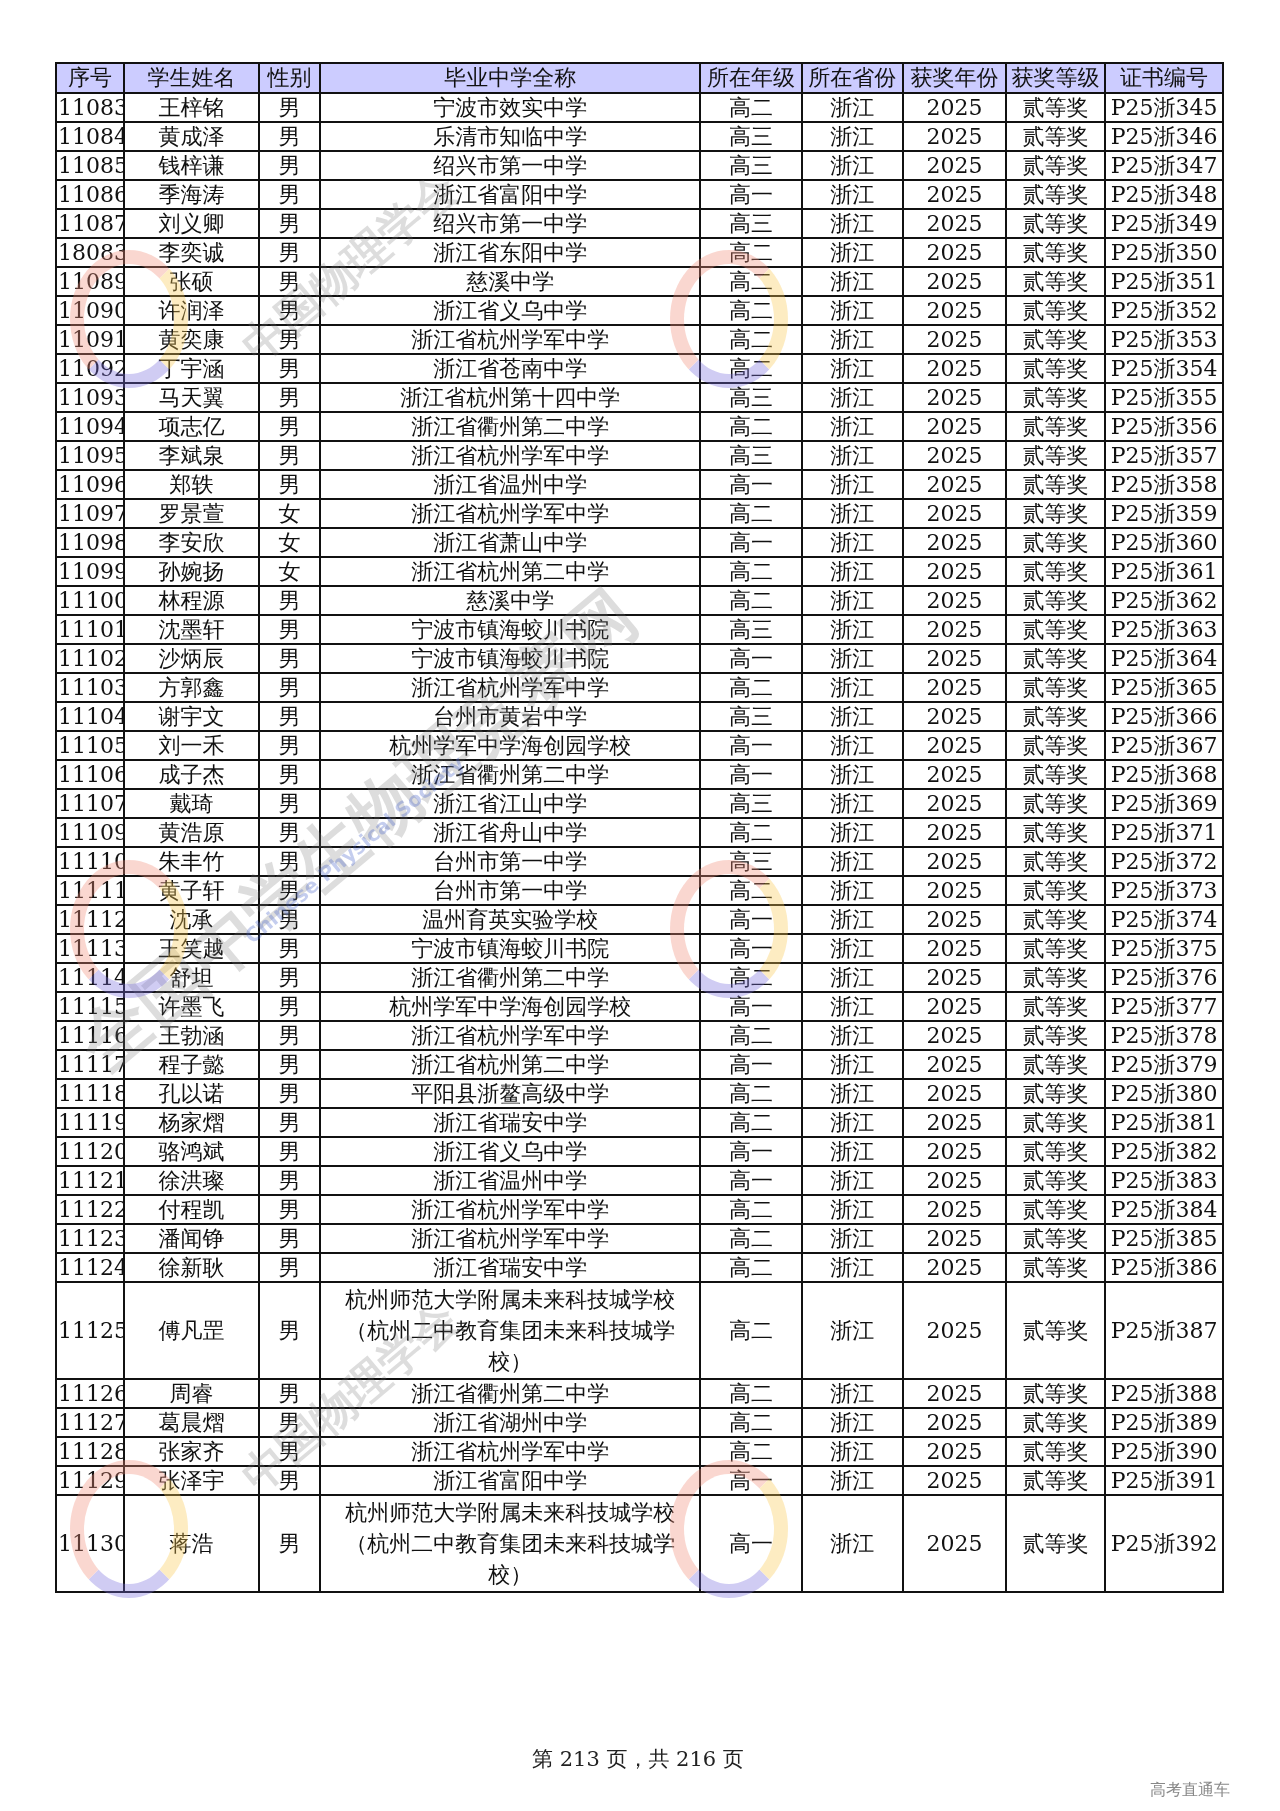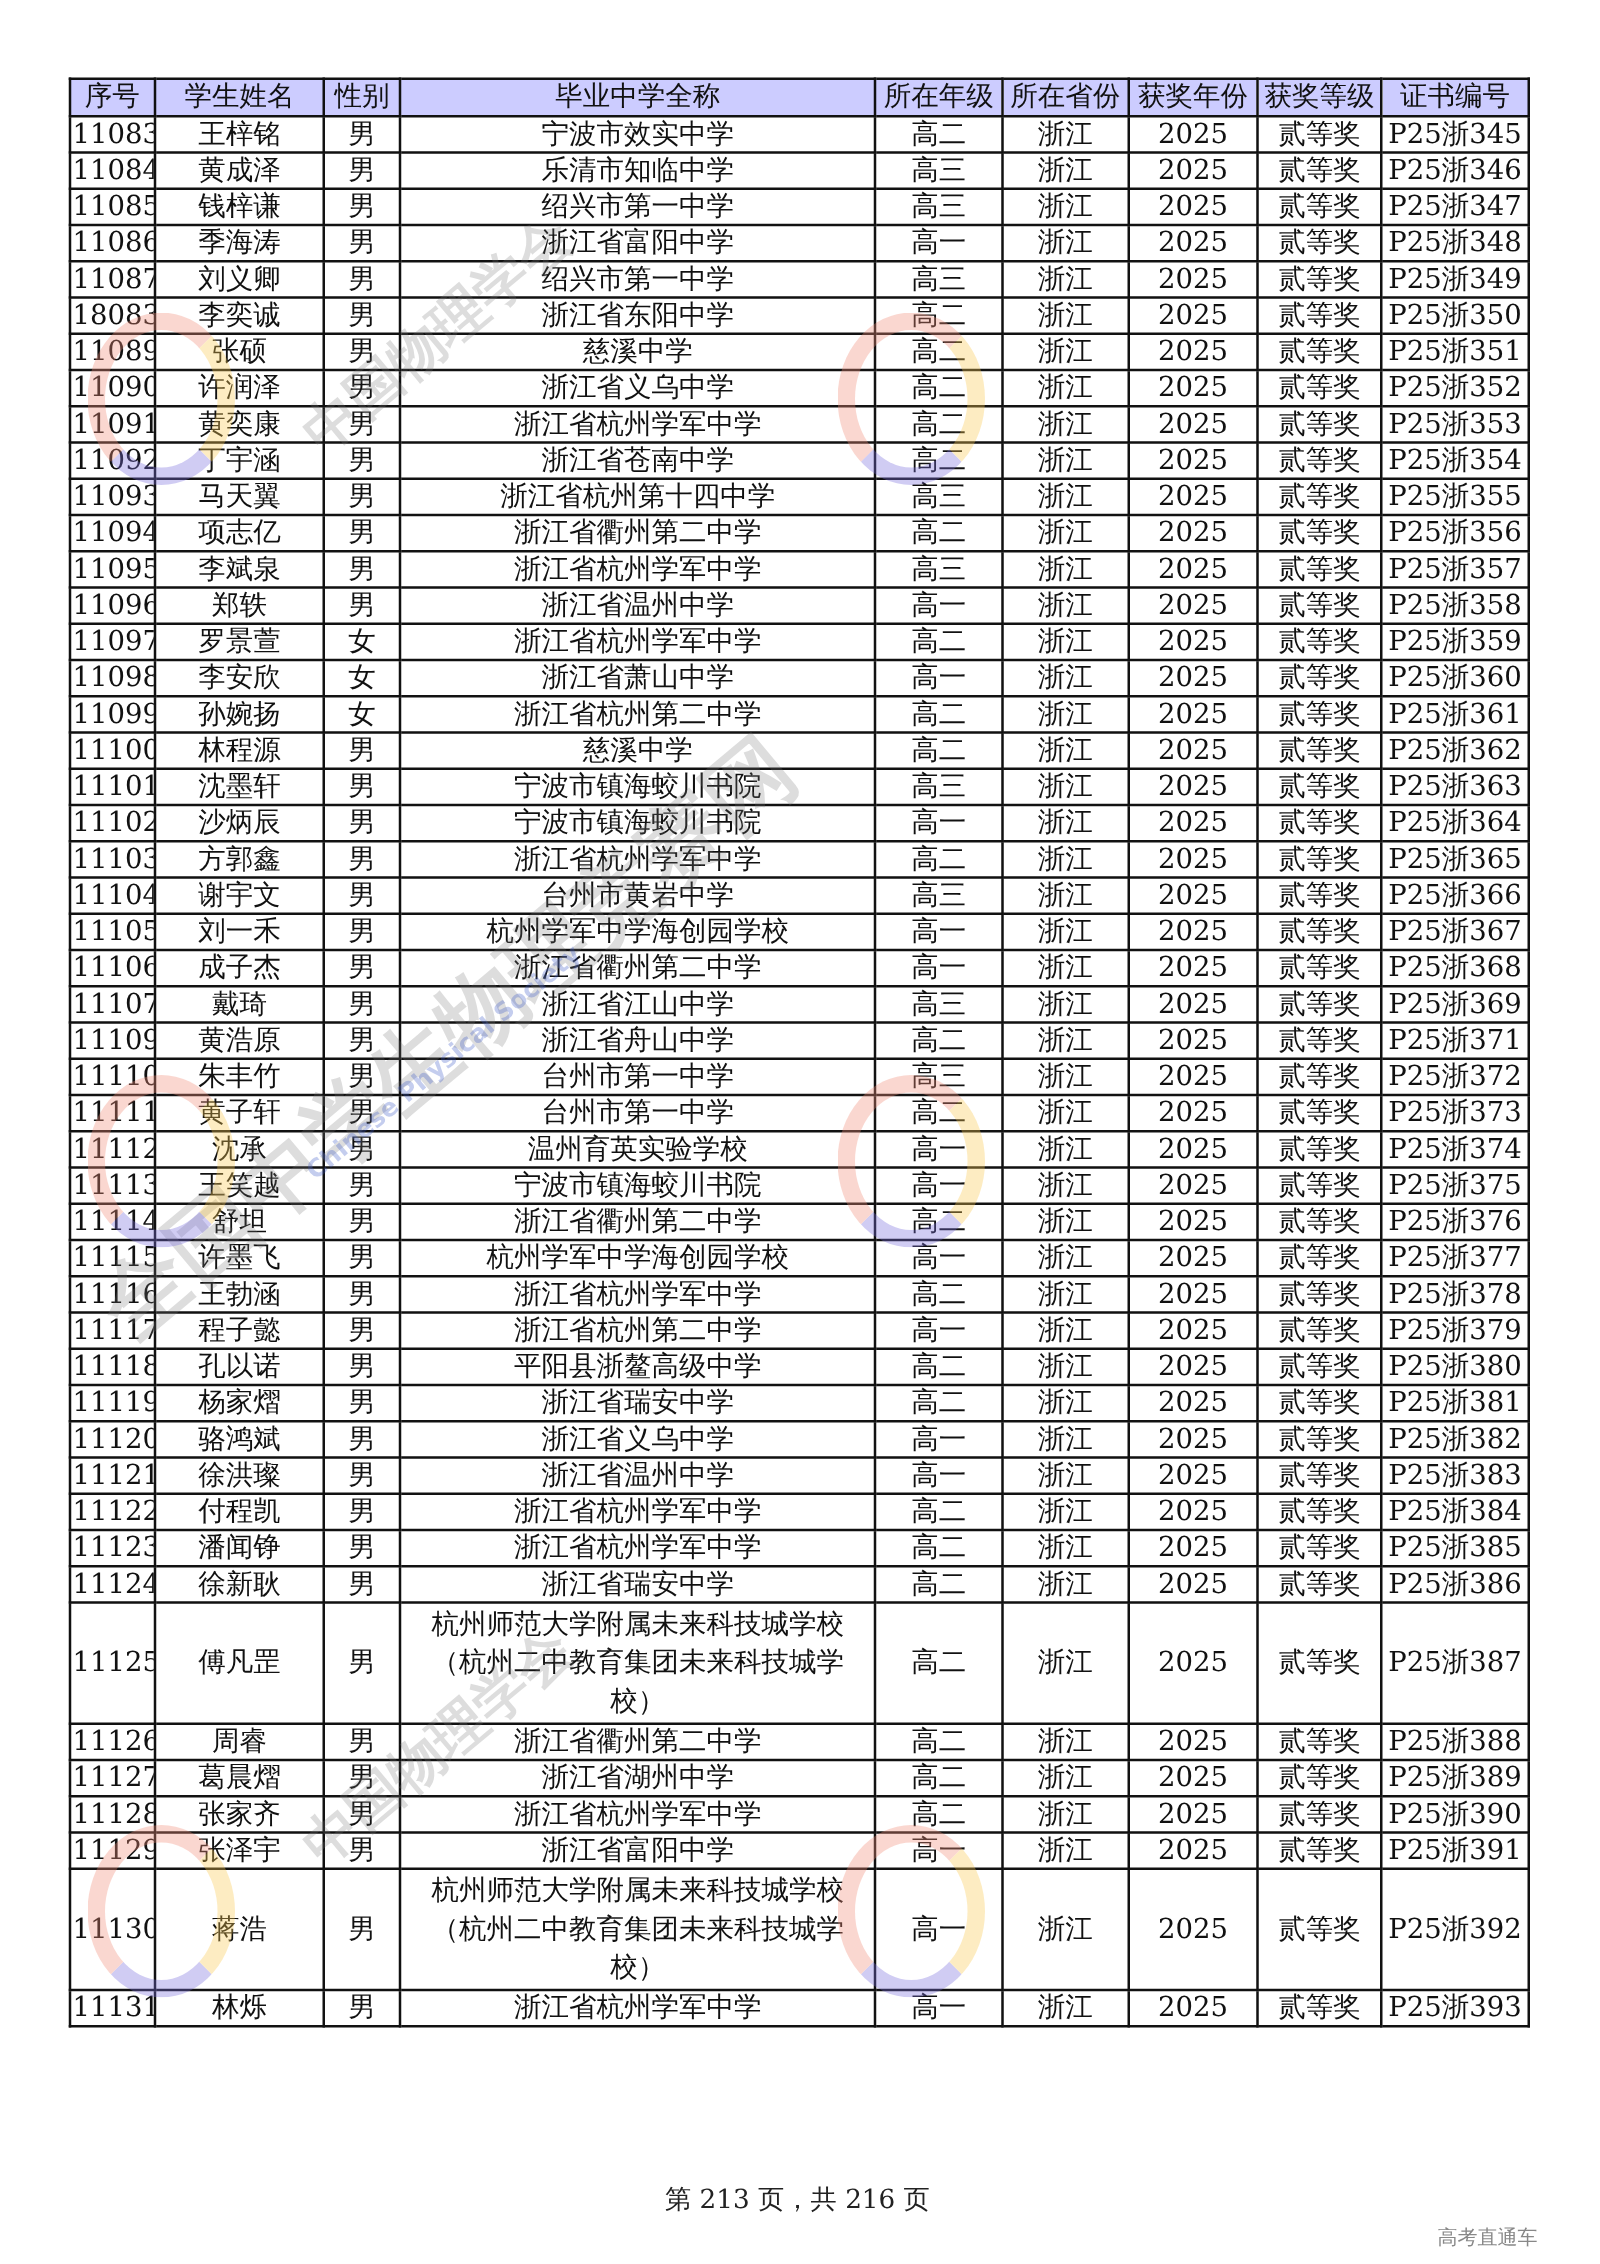--- a/index.html
+++ b/index.html
@@ -566,31 +566,20 @@
           <td class="idx">11130</td>
           <td>蒋浩</td>
           <td>男</td>
           <td class="school wrap">杭州师范大学附属未来科技城学校（杭州二中教育集团未来科技城学校）</td>
           <td>高一</td>
           <td>浙江</td>
           <td>2025</td>
           <td>贰等奖</td>
           <td>P25浙392</td>
         </tr>
-        <tr>
-          <td class="idx">11131</td>
-          <td>林烁</td>
-          <td>男</td>
-          <td class="school">浙江省杭州学军中学</td>
-          <td>高一</td>
-          <td>浙江</td>
-          <td>2025</td>
-          <td>贰等奖</td>
-          <td>P25浙393</td>
-        </tr>
       </tbody>
   </table>
 
   <div class="wm" style="left:230px; top:330px; font-size:44px;">中国物理学会</div>
   <div class="wm" style="left:230px; top:1460px; font-size:44px;">中国物理学会</div>
   <div class="wm" style="left:60px; top:1020px; font-size:70px;">全国中学生物理竞赛网</div>
   <div class="wm" style="left:240px; top:930px; font-size:20px; color:rgba(60,90,200,0.3);">Chinese Physical Society</div>
   <div class="wm-logo" style="left:70px; top:250px;"></div>
   <div class="wm-logo" style="left:70px; top:860px;"></div>
   <div class="wm-logo" style="left:70px; top:1460px;"></div>

